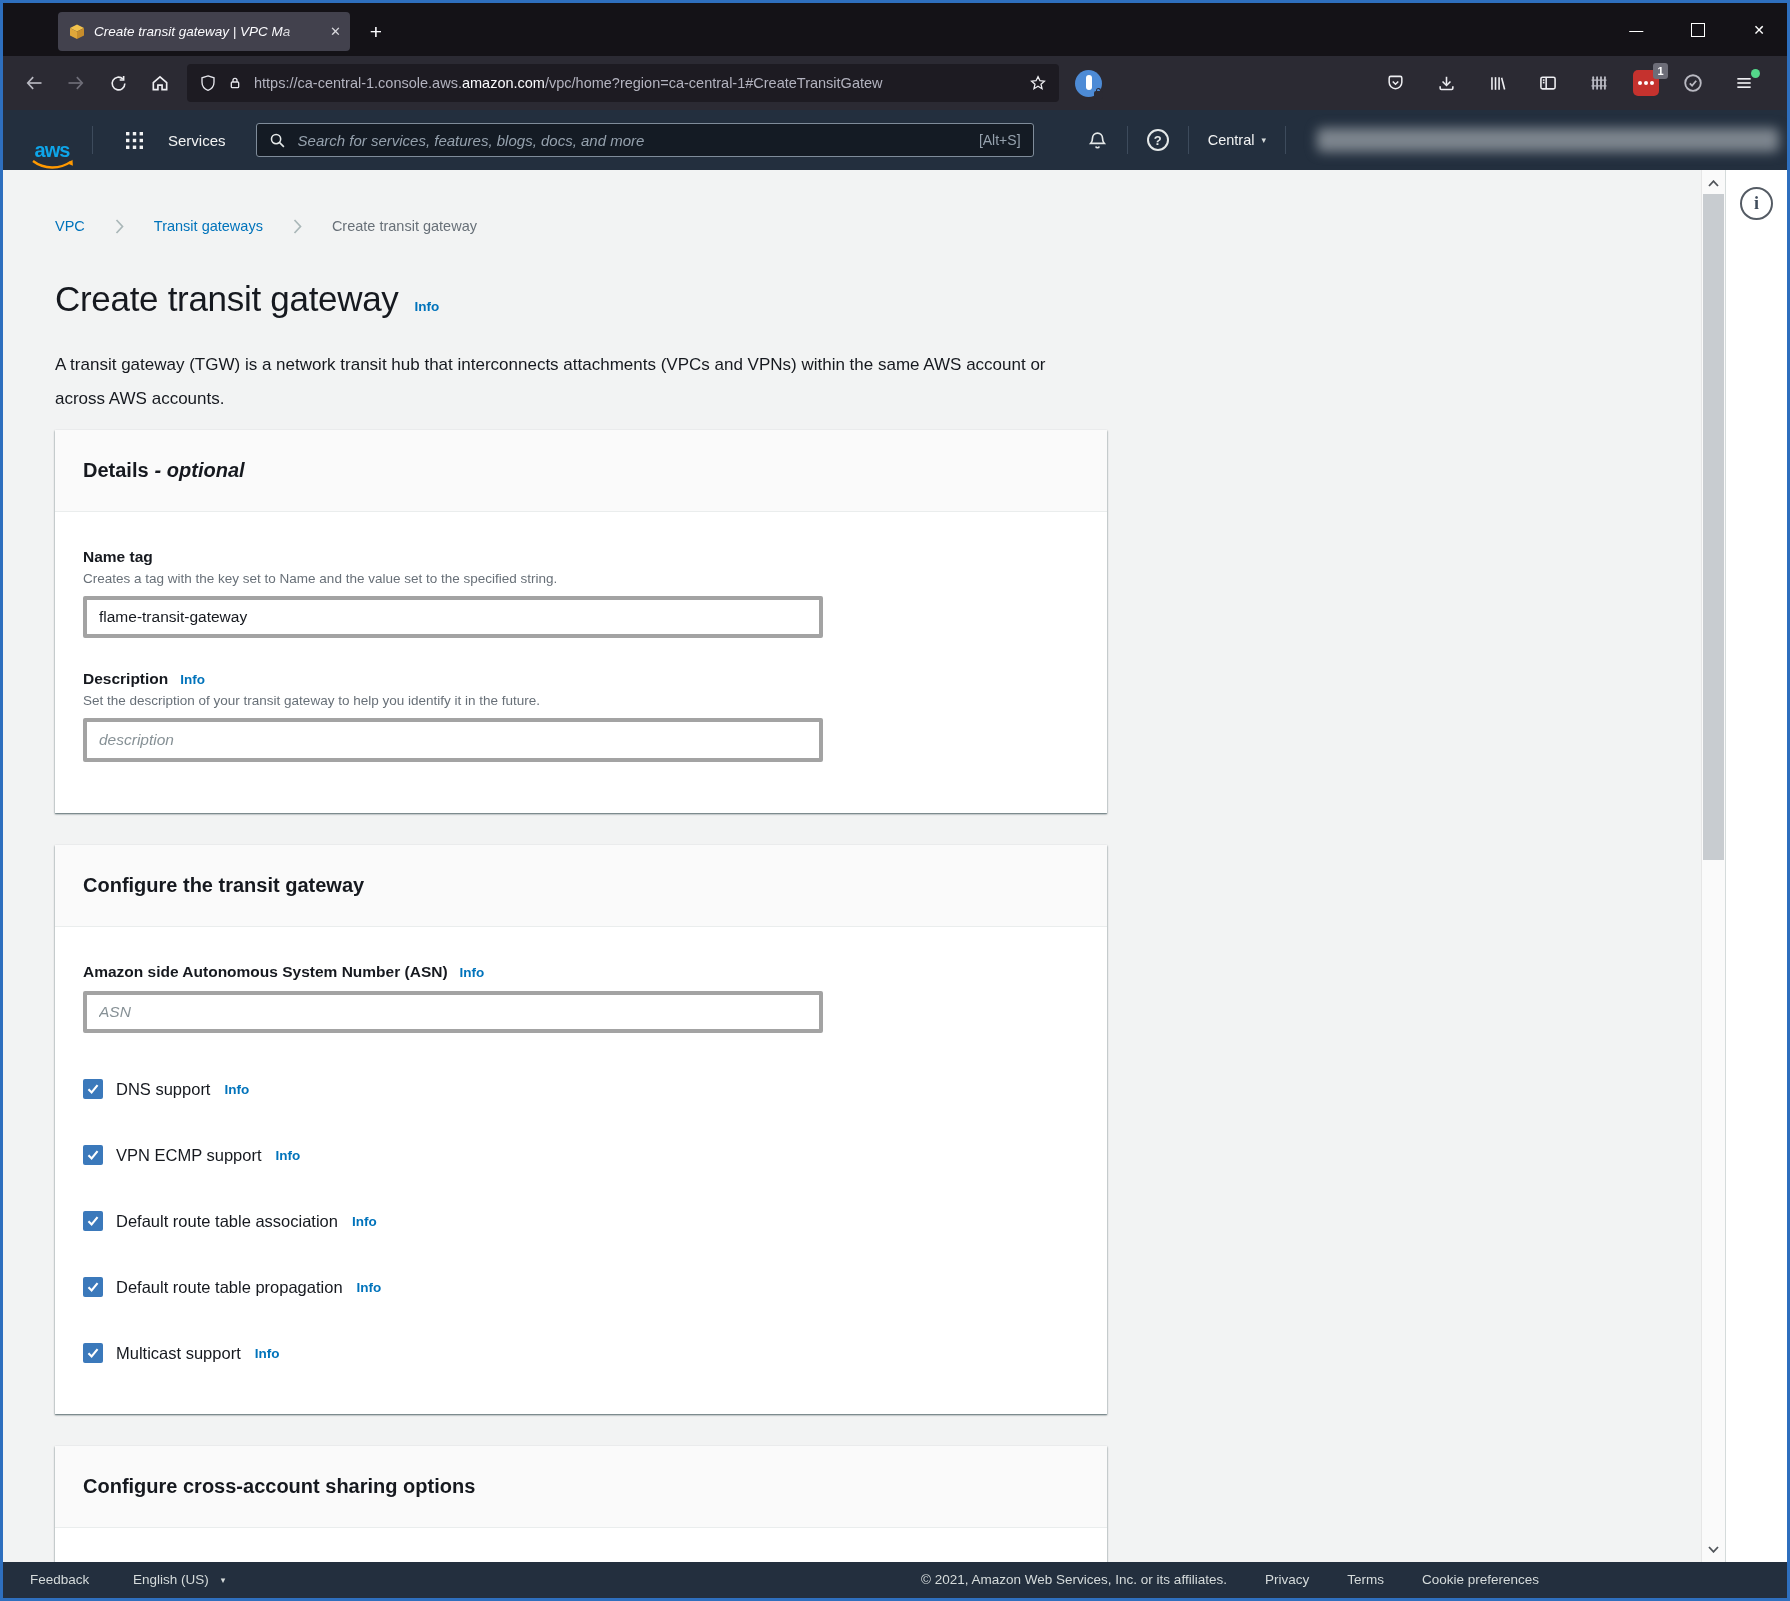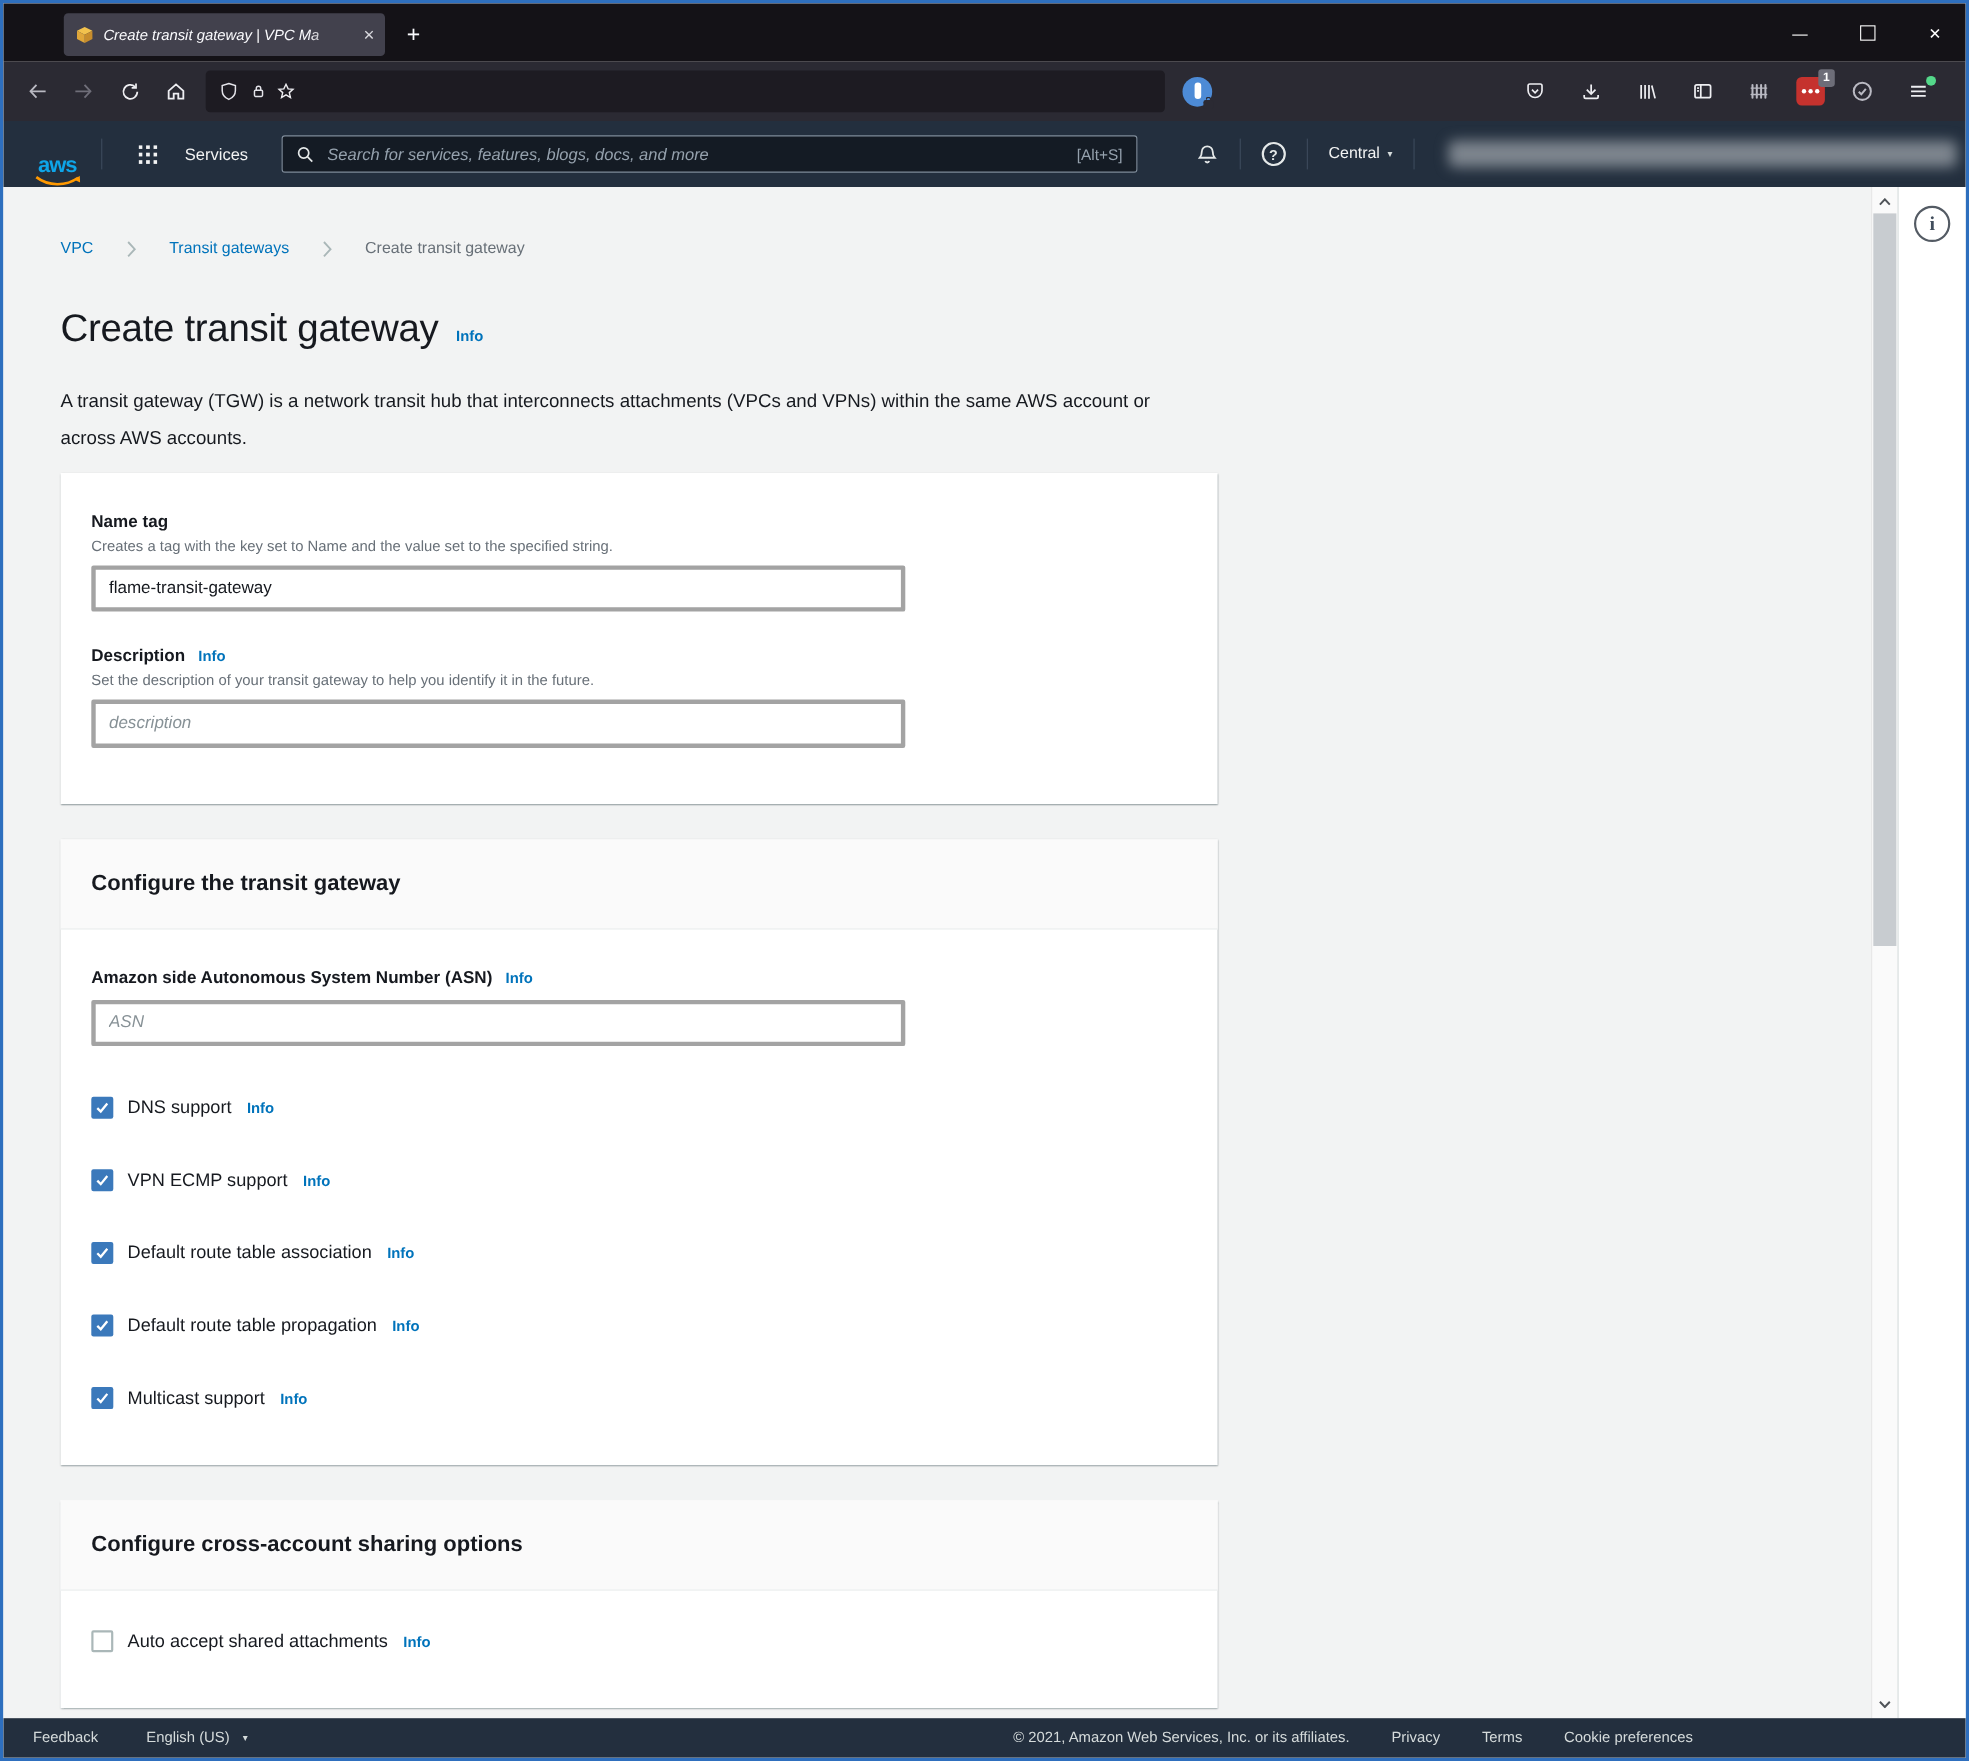--- a/index.html
+++ b/index.html
@@ -171,20 +171,21 @@
         <svg width="18" height="18" viewBox="0 0 24 24" fill="none" stroke="currentColor" stroke-width="1.8">
             <path d="M12 2.5 L20 5 V11 C20 16.5 16.5 20 12 21.8 C7.5 20 4 16.5 4 11 V5 Z"></path>
           </svg>
       </span>
       <span style="margin-left:10px">
         <svg width="16" height="16" viewBox="0 0 24 24" fill="none" stroke="currentColor" stroke-width="2">
             <rect x="6.5" y="10.5" width="11" height="8.5" rx="1.5"></rect>
             <path d="M9 10.5 V8 a3 3 0 0 1 6 0 V10.5"></path>
           </svg>
       </span>
+      <span class="url"><span>https://ca-central-1.console.aws.</span><span class="domain">amazon.com</span><span>/vpc/home?region=ca-central-1#CreateTransitGatew</span></span>
       <span class="url-star">
         <svg width="18" height="18" viewBox="0 0 24 24" fill="none" stroke="currentColor" stroke-width="1.7">
             <polygon points="12,3.5 14.6,9 20.5,9.6 16,13.6 17.4,19.6 12,16.3 6.6,19.6 8,13.6 3.5,9.6 9.4,9"></polygon>
           </svg>
       </span>
     </div>
 
     <div class="ext-blue">
       <span class="bar"></span>
         <span class="mini-lock"></span>
@@ -329,20 +330,23 @@
       </div>
 
       <div class="h1row">
         <h1>Create transit gateway</h1>
         <a class="info-link" href="#">Info</a>
       </div>
 
       <p class="desc">A transit gateway (TGW) is a network transit hub that interconnects attachments (VPCs and VPNs) within the same AWS account or across AWS accounts.</p>
 
       <div class="card first">
+        <div class="card-header">
+          <span>Details</span><span class="opt">- optional</span>
+        </div>
         <div class="card-body">
           <div class="field-label">Name tag</div>
           <div class="helper">Creates a tag with the key set to Name and the value set to the specified string.</div>
           <input class="text-input" value="flame-transit-gateway" style="">
 
           <div class="label-row field-gap">
             <span class="field-label">Description</span>
             <a class="info-link" href="#">Info</a>
           </div>
           <div class="helper">Set the description of your transit gateway to help you identify it in the future.</div>

